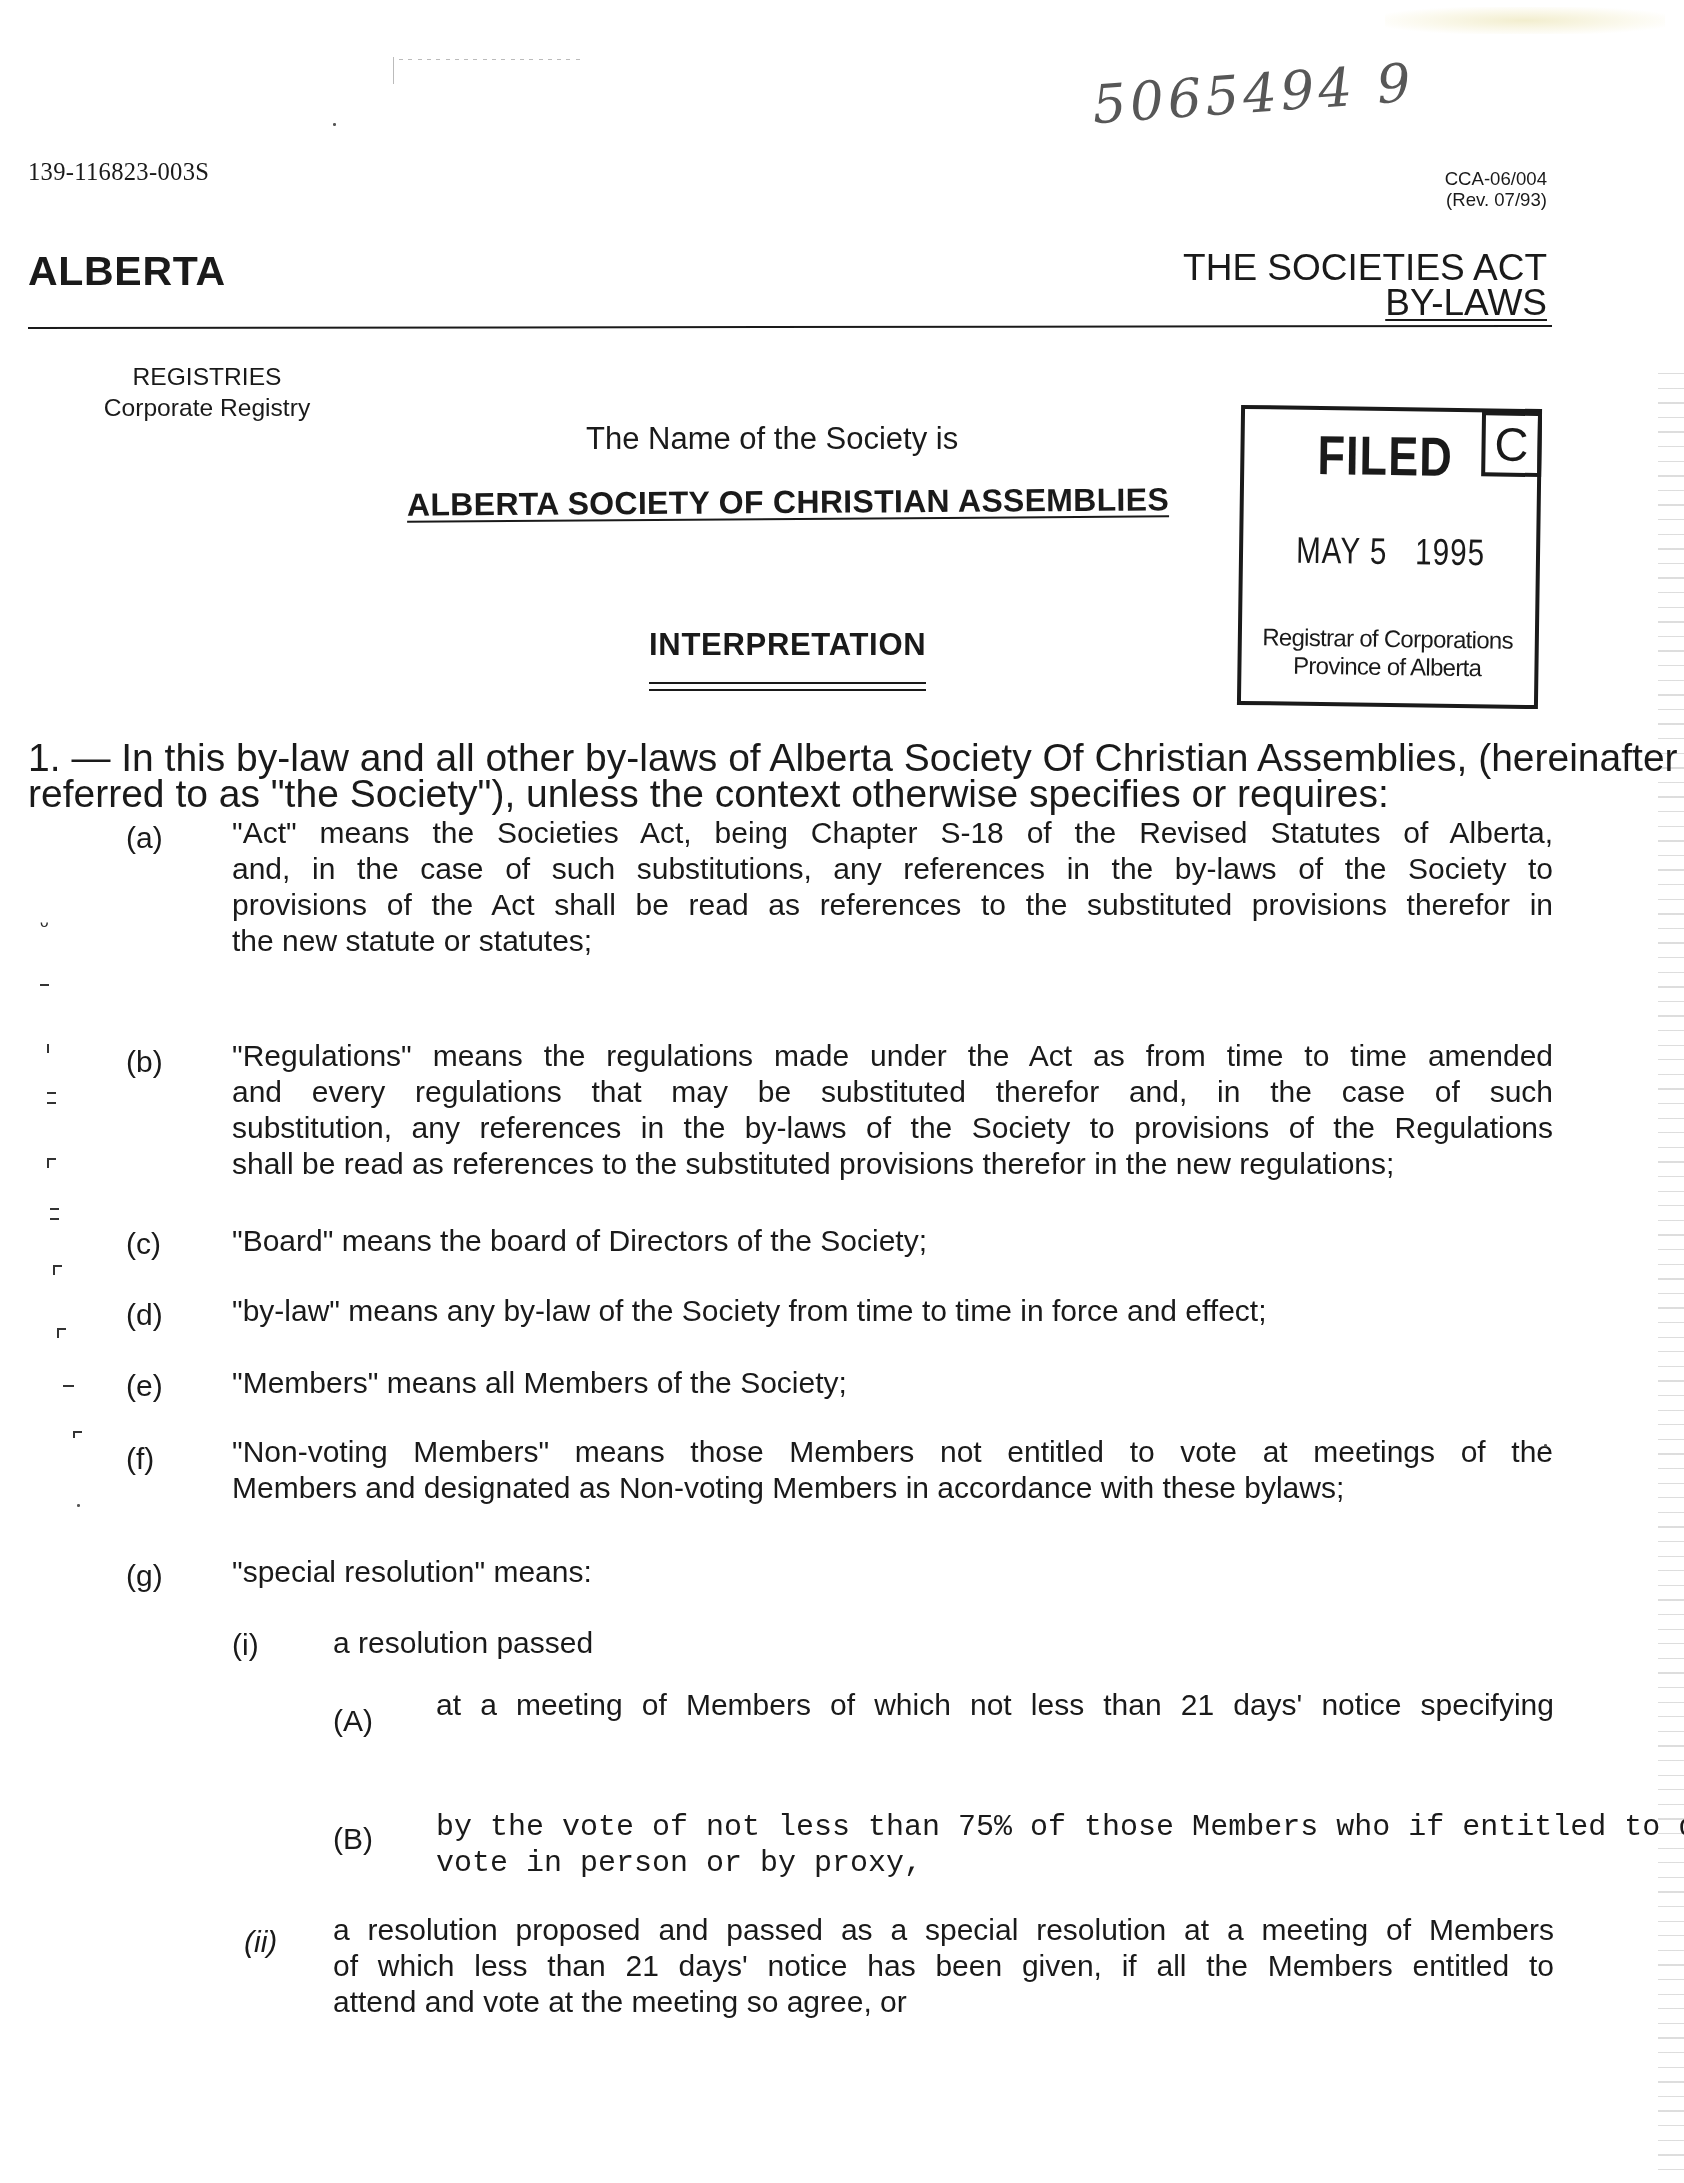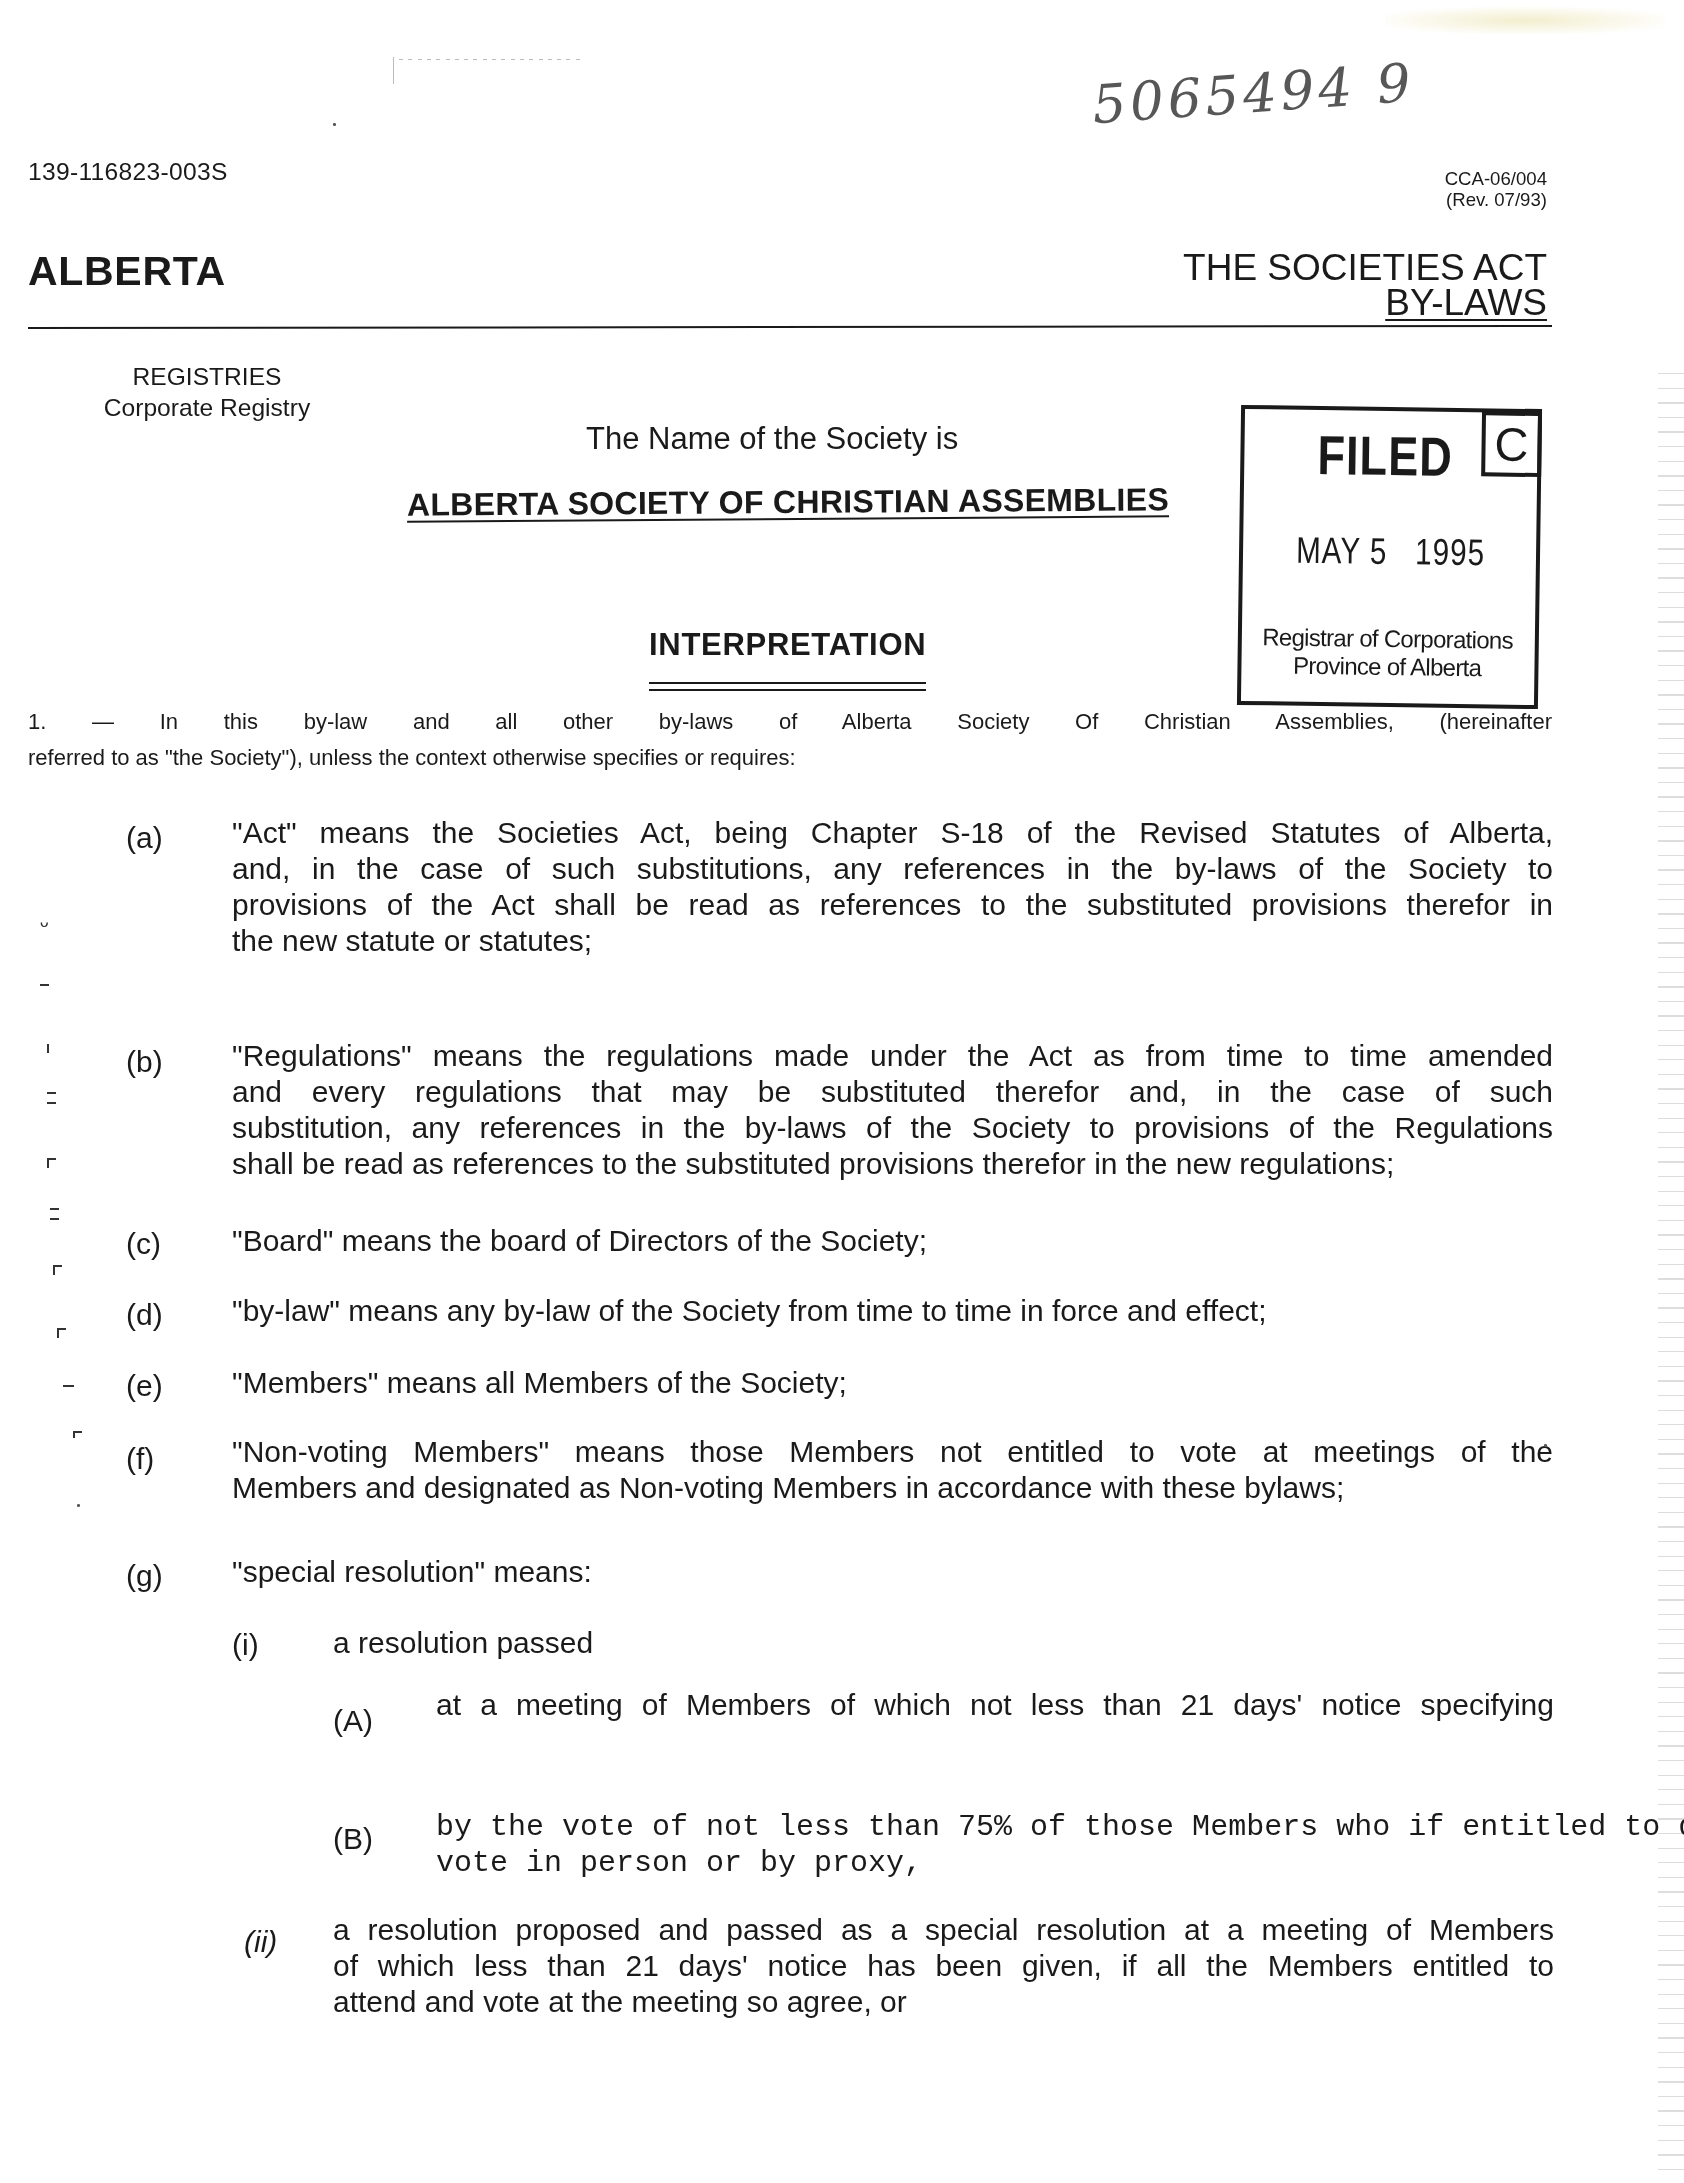--- a/index.html
+++ b/index.html
@@ -10,21 +10,21 @@
   .abs { position: absolute; }
   .stain {
     left: 1385px; top: 6.7px; width: 280px; height: 27px;
     background: radial-gradient(ellipse at center, rgba(238,232,190,0.75) 0%, rgba(245,240,210,0.35) 55%, rgba(255,255,255,0) 80%);
   }
   .handwritten {
     left: 1092px; top: 63px; font-family: "DejaVu Serif", serif; font-style: italic;
     font-size: 53px; color: #3a3a3a; letter-spacing: 4px; transform: rotate(-4deg);
     font-weight: normal; opacity: 0.85;
   }
-  .doc-number { left: 28px; top: 158px; font-size: 24.6px; letter-spacing: 0.3px; }
+  .doc-number { left: 28px; top: 158px; font-size: 24.6px; letter-spacing: 0.3px; font-family: Liberation Serif, serif; }
   .form-code { right: 138px; top: 168px; font-size: 18.6px; text-align: right; line-height: 21px; }
   .province { left: 28px; top: 248px; font-size: 41px; font-weight: bold; letter-spacing: 0.7px; }
   .act-title { right: 138px; top: 250px; font-size: 37px; text-align: right; line-height: 35px; }
   .act-title .bylaws { text-decoration: underline; text-decoration-thickness: 2px; text-underline-offset: 4px; }
   .rule { left: 28px; top: 326px; width: 1524px; height: 2px; background: #1a1a1a; transform: rotate(-0.08deg); }
   .registry { left: 67px; top: 331px; width: 280px; text-align: center; font-size: 24.6px; line-height: 31px; margin-top: 30px; }
   .name-intro { left: 586px; top: 421px; font-size: 31px; }
   .society-name {
     left: 407px; top: 484px; font-size: 32px; font-weight: bold; letter-spacing: 0.3px;
     text-decoration: underline; text-decoration-thickness: 2px; text-underline-offset: 5.3px;
@@ -52,21 +52,21 @@
   }
   .stamp-date {
     position: absolute; left: 53px; top: 120px; font-size: 37px; letter-spacing: 1.3px;
     font-family: "Liberation Sans", sans-serif; transform: scaleX(0.8); transform-origin: left top; white-space: pre;
   }
   .stamp-registrar {
     position: absolute; left: 2.7px; top: 214px; width: 286px; text-align: center; font-size: 24px; line-height: 28px;
     font-family: "Liberation Sans", sans-serif; letter-spacing: -0.7px;
   }
   
-  .para { font-size: 22px; line-height: 36px; white-space: nowrap; }
+  .para { font-size: 39px; line-height: 36px; white-space: nowrap; margin-top: 36px; }
   .clause-label { font-size: 30px; line-height: 36px; }
   .clause-text { font-size: 30px; line-height: 36px; white-space: nowrap; }
   .justify-line { display: block; text-align: justify; text-align-last: justify; }
   .last-line { display: block; }
   .margin-mark { font-size: 22.6px; color: #2a2a2a; }
   .speck { width: 2.7px; height: 2.7px; background: #555; border-radius: 50%; }
   .dots-right { right: 0; width: 27px; background: repeating-linear-gradient(180deg, rgba(120,120,120,0.25) 0 1.3px, transparent 1.3px 14.6px); }
 </style>
 </head>
 <body>

